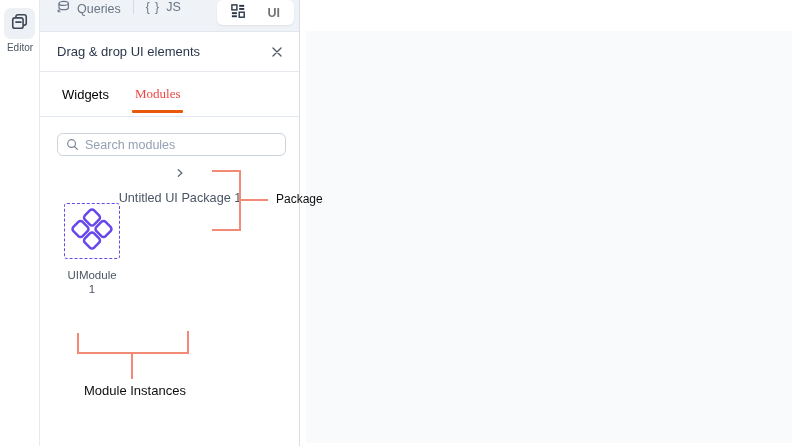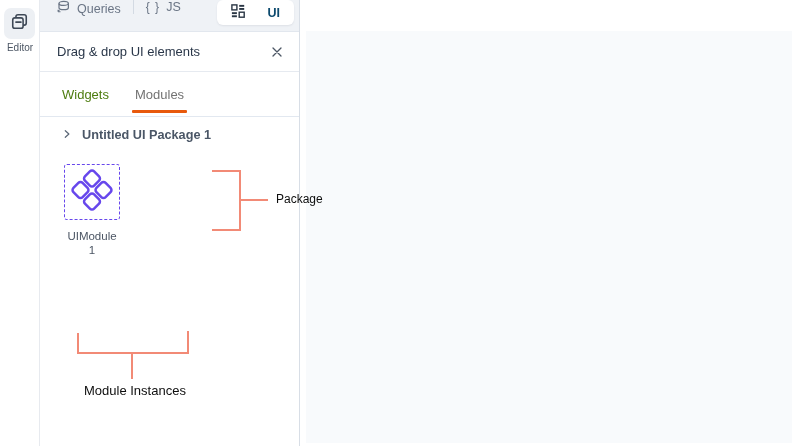--- a/index.html
+++ b/index.html
@@ -11,37 +11,37 @@
   .editor-btn{position:absolute;left:4px;top:8px;width:31px;height:31px;background:#EDF0F4;border-radius:7px;display:flex;align-items:center;justify-content:center;cursor:pointer;}
   .editor-label{position:absolute;left:0;top:42px;width:40px;text-align:center;font-size:10px;color:#4C5664;}
 
   
   .panel{position:absolute;left:40px;top:0;width:260px;height:446px;background:#fff;border-right:1px solid #D8DEE6;box-sizing:border-box;}
 
   .seg-bar{height:32px;background:#EFF2F6;border-bottom:1px solid #E2E7EE;display:flex;align-items:flex-start;padding:0 5px 0 16px;box-sizing:border-box;}
   .seg-item{display:flex;align-items:center;gap:6px;color:#6A7585;font-size:12.5px;cursor:pointer;white-space:nowrap;}
   .seg-divider{width:1px;height:14px;background:#D3DAE3;margin:0 12px 0 12px;}
   .braces{font-size:12px;color:#6A7585;letter-spacing:1px;}
-  .seg-ui{margin-left:auto;background:#fff;border-radius:6px;height:25px;padding:0 14px;display:flex;align-items:center;gap:23px;color:#0c4a6e;font-weight:600;font-size:12.5px;box-shadow:0 1px 2px rgba(20,30,50,.08);}
+  .seg-ui{margin-left:auto;background:#fff;border-radius:6px;height:25px;padding:0 14px;display:flex;align-items:center;gap:23px;color:#737373;font-weight:600;font-size:12.5px;box-shadow:0 1px 2px rgba(20,30,50,.08);}
 
   .phead{height:39px;border-bottom:1px solid #E6EAF0;display:flex;align-items:center;padding:0 13px 0 17px;box-sizing:content-box;}
   .ptitle{font-size:13px;font-weight:400;color:#2A3749;}
   .pclose{margin-left:auto;display:flex;align-items:center;justify-content:center;width:18px;height:18px;cursor:pointer;}
 
   .tabsrow{height:44px;border-bottom:1px solid #E2E8F0;display:flex;align-items:stretch;padding:0 9px;}
-  .tab{position:relative;display:flex;align-items:center;padding:0 13px;font-size:13px;color:#4d7c0f;cursor:pointer;}
-  .tab.active{color:#737373;}
+  .tab{position:relative;display:flex;align-items:center;padding:0 13px;font-size:13px;color:#000000;cursor:pointer;}
+  .tab.active{color:#ef4444;font-family:Liberation Serif, serif;}
   .tab.active::after{content:"";position:absolute;left:10px;right:10px;bottom:3px;height:3px;background:#E8590C;border-radius:1px;}
 
   .search-wrap{position:relative;margin:16px 14px 0 17px;}
   .search-wrap svg{position:absolute;left:9px;top:5px;}
   .search-input{width:229px;height:23px;box-sizing:border-box;border:1px solid #CBD3DE;border-radius:6px;padding:0 8px 0 27px;font-size:12.5px;color:#425060;font-family:"Liberation Sans",sans-serif;outline:none;background:#fff;}
   .search-input::placeholder{color:#94A1B2;}
 
-  .tree-row{display:flex;align-items:flex-start;gap:9px;padding-left:21px;height:20px;font-size:12.7px;font-weight:700;color:#4A5666;cursor:pointer;}
+  .tree-row{display:flex;align-items:center;gap:9px;padding-left:21px;height:20px;font-size:12.7px;font-weight:400;color:#4A5666;cursor:pointer;flex-direction:column;}
   .tree-row.first{margin-top:11px;}
   .tree-row.second{margin-top:17px;}
 
   .cards{display:flex;gap:28px;padding-left:24px;margin-top:16px;}
   .module{width:56px;cursor:grab;}
   .mcard{width:56px;height:56px;box-sizing:border-box;border:1.6px dashed #6747EC;border-radius:3px;display:flex;align-items:center;justify-content:center;background:#fff;}
   .mlabel{width:76px;margin-left:-10px;margin-top:9px;text-align:center;font-size:11.5px;line-height:14px;color:#4C5664;}
   .mlabel span{display:block;}
 
   
@@ -123,20 +123,27 @@
 
     <div class="tabsrow">
       <div class="tab">
         <span>Widgets</span>
       </div>
       <div class="tab active">
         <span>Modules</span>
       </div>
     </div>
 
+    <div class="search-wrap">
+      <svg width="13" height="13" viewBox="0 0 14 14" fill="none">
+        <circle cx="6" cy="6" r="4.2" stroke="#7A8696" stroke-width="1.3"></circle>
+        <path d="M9.2 9.2l3 3" stroke="#7A8696" stroke-width="1.3" stroke-linecap="round"></path>
+      </svg>
+      <input class="search-input" type="text" placeholder="Search modules" style="">
+    </div>
 
     <div class="tree-row first">
       <span>
         <svg width="12" height="12" viewBox="0 0 14 14" fill="none">
           <path d="M5 3.2l4.2 3.8L5 10.8" stroke="#5A6676" stroke-width="1.4" stroke-linecap="round" stroke-linejoin="round"></path>
         </svg>
       </span>
       <span>Untitled UI Package 1</span>
     </div>
 

